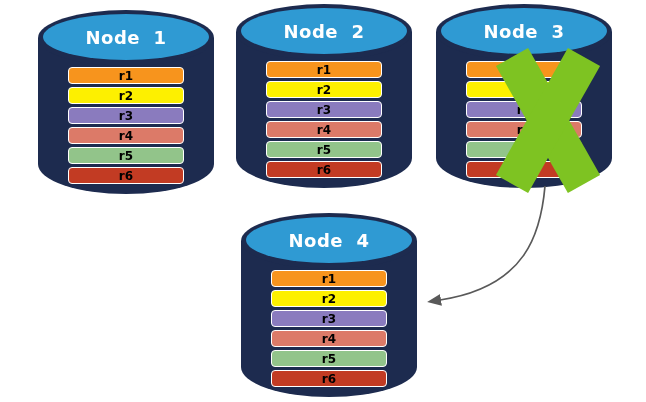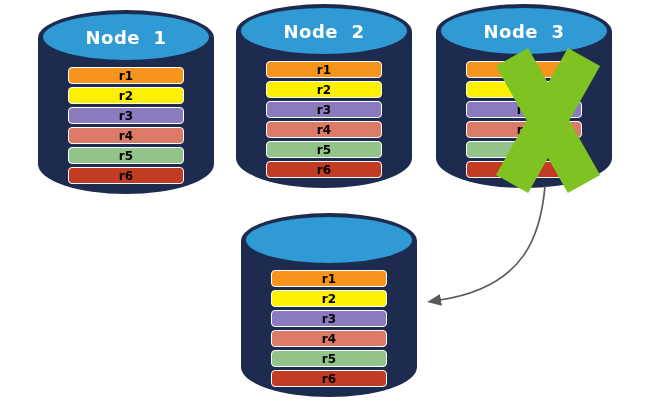--- a/index.html
+++ b/index.html
@@ -101,20 +101,21 @@
       <div class="row" style="background: rgb(146, 196, 138);">r5</div>
       <div class="row" style="background: rgb(194, 59, 35);">r6</div>
     </div>
   </div>
 
   <div class="node" id="node4">
     <div class="cyl-body" style="background: rgb(29, 43, 79);"></div>
     <div class="cyl-cap" style="background: rgb(29, 43, 79);">
       <div class="cyl-cap-inner" style="background: rgb(47, 154, 211);"></div>
     </div>
+    <div class="node-title" style="color: rgb(255, 255, 255);">Node  4</div>
     <div class="rows">
       <div class="row" style="background: rgb(247, 148, 29);">r1</div>
       <div class="row" style="background: rgb(253, 240, 0);">r2</div>
       <div class="row" style="background: rgb(138, 123, 190);">r3</div>
       <div class="row" style="background: rgb(220, 122, 104);">r4</div>
       <div class="row" style="background: rgb(146, 196, 138);">r5</div>
       <div class="row" style="background: rgb(194, 59, 35);">r6</div>
     </div>
   </div>
 

